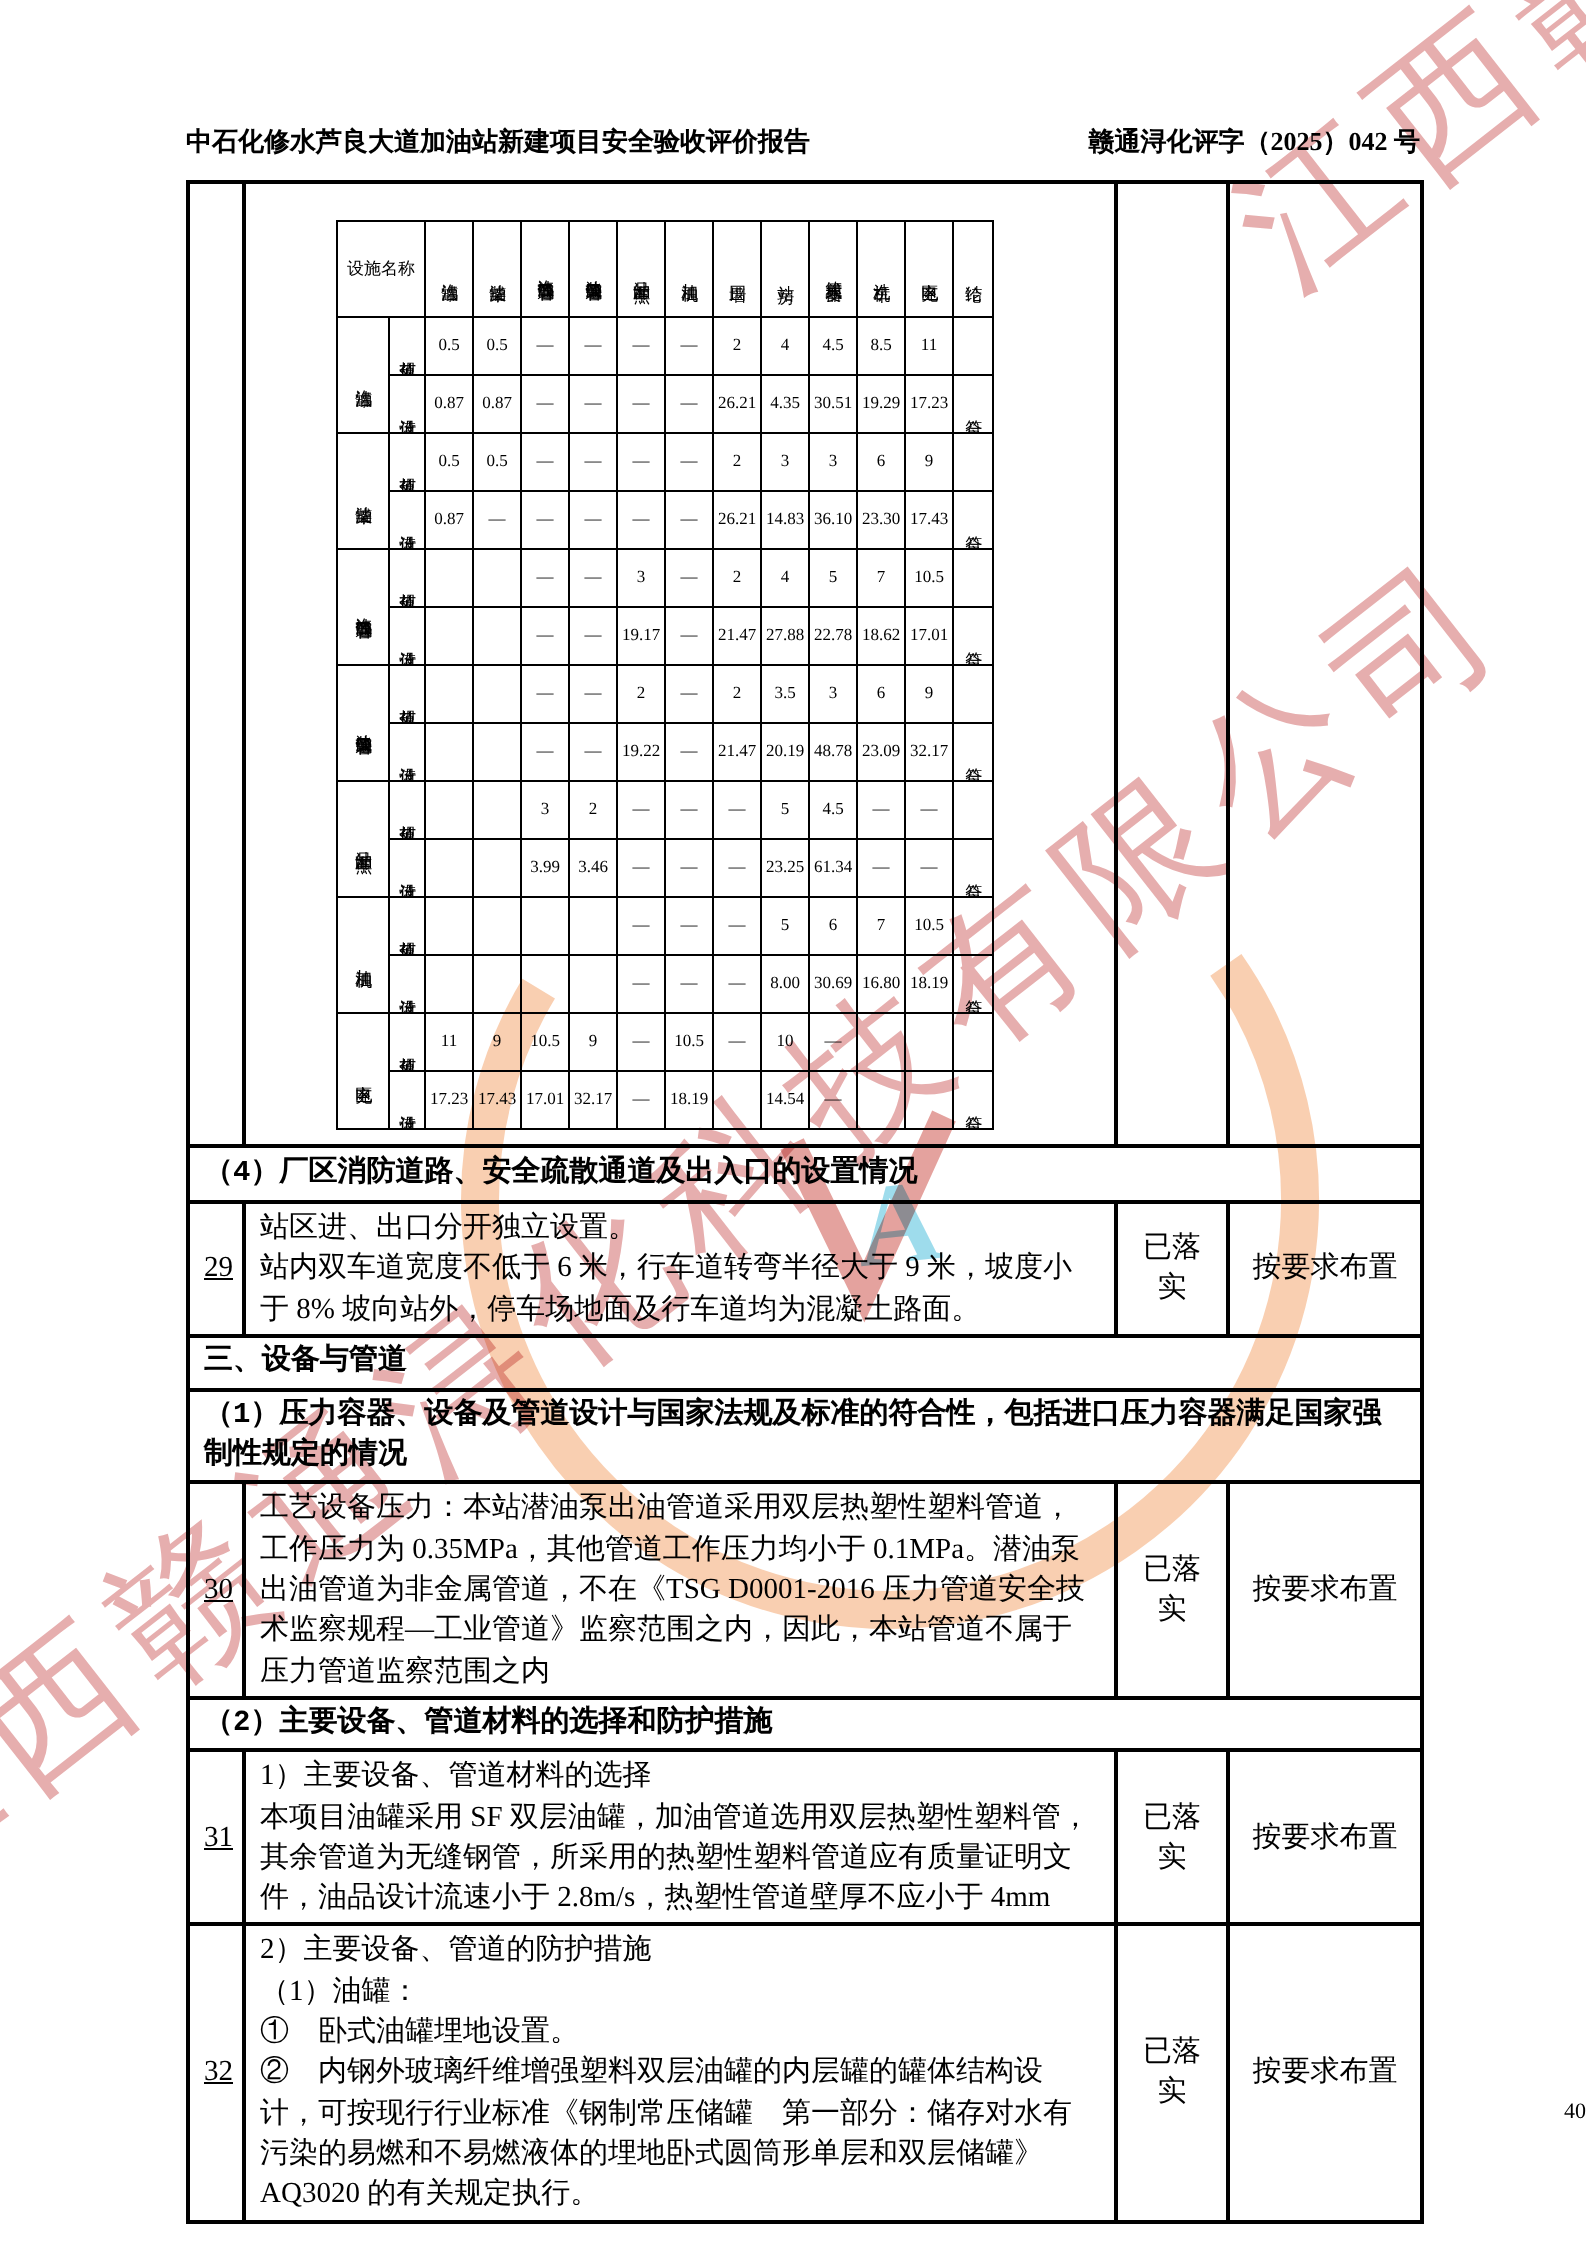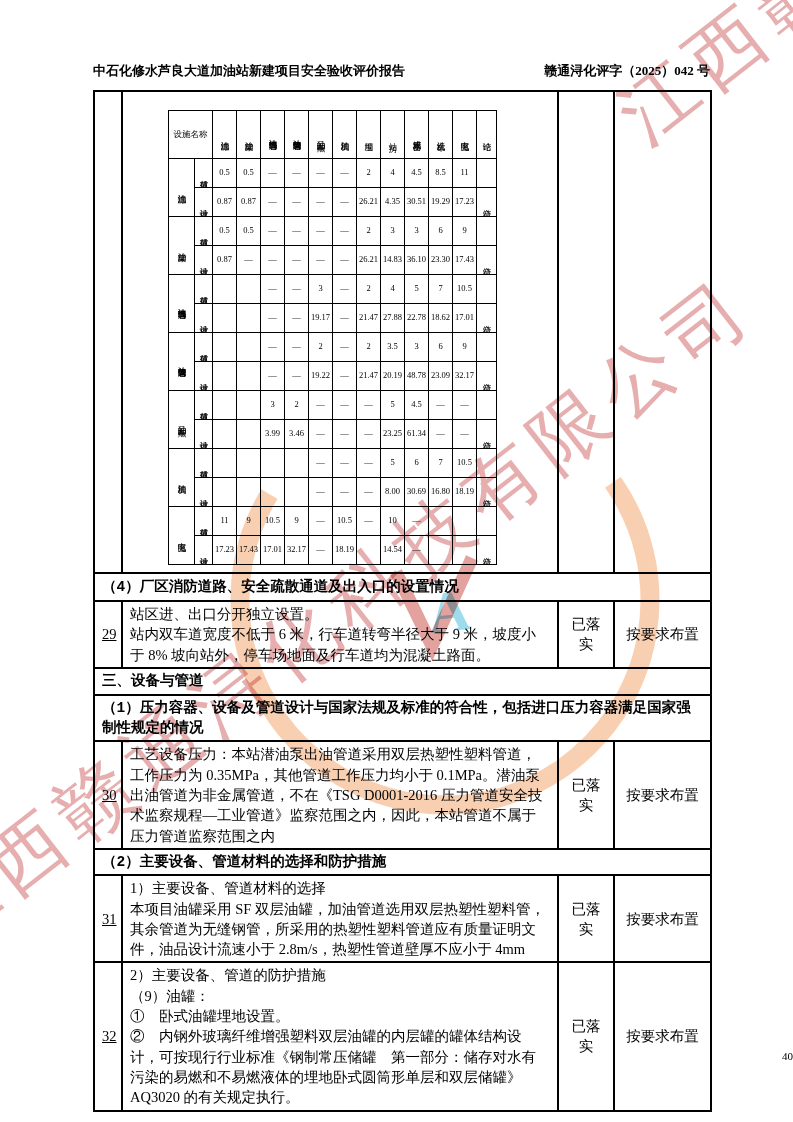--- a/index.html
+++ b/index.html
@@ -347,21 +347,21 @@
       <tr style="height:75px">
         <td class="num">31</td>
         <td class="body">1）主要设备、管道材料的选择
 本项目油罐采用 SF 双层油罐，加油管道选用双层热塑性塑料管，其余管道为无缝钢管，所采用的热塑性塑料管道应有质量证明文件，油品设计流速小于 2.8m/s，热塑性管道壁厚不应小于 4mm</td>
         <td class="status">已落实</td>
         <td class="note">按要求布置</td>
       </tr>
       <tr style="height:122px">
         <td class="num">32</td>
         <td class="body">2）主要设备、管道的防护措施
-（9）油罐：
+（1）油罐：
 ①　卧式油罐埋地设置。
 ②　内钢外玻璃纤维增强塑料双层油罐的内层罐的罐体结构设计，可按现行行业标准《钢制常压储罐　第一部分：储存对水有污染的易燃和不易燃液体的埋地卧式圆筒形单层和双层储罐》AQ3020 的有关规定执行。</td>
         <td class="status">已落实</td>
         <td class="note">按要求布置</td>
       </tr>
     </tbody>
   </table>
 
   <div class="wm">
     <svg width="793" height="1122" viewBox="0 0 793 1122">

